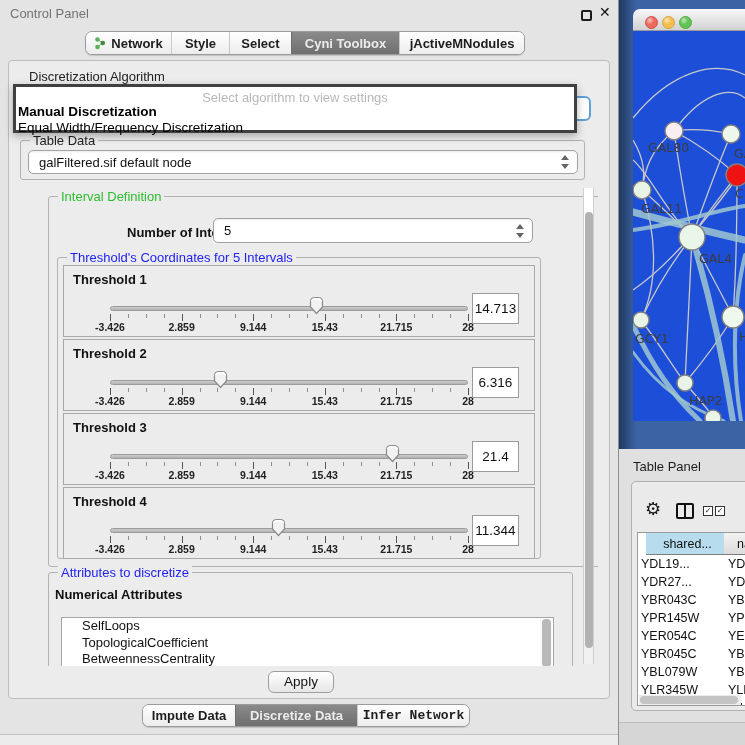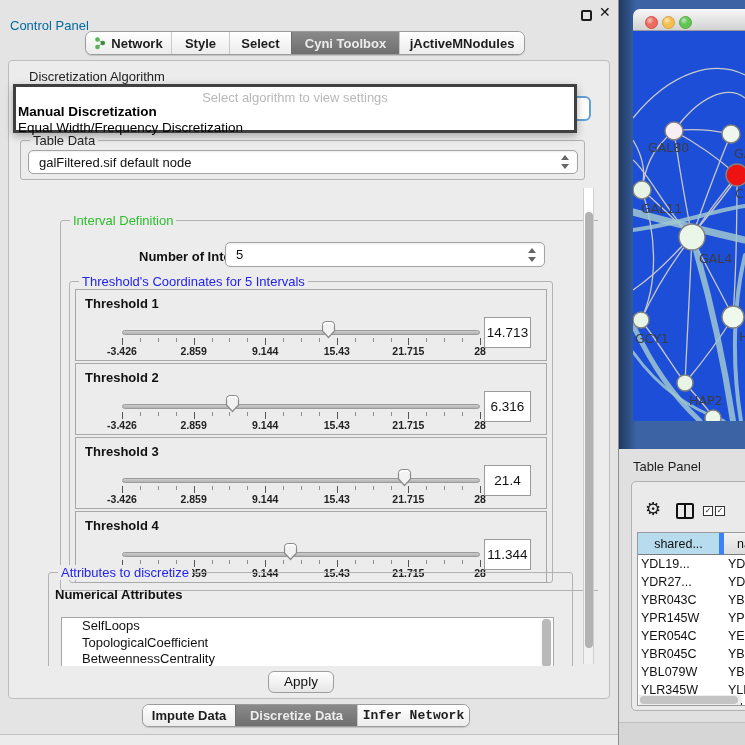--- a/index.html
+++ b/index.html
@@ -2,21 +2,21 @@
 <html><head>
 <meta charset="utf-8">
 <style>
   * { margin:0; padding:0; box-sizing:border-box; }
   html,body { width:745px; height:745px; overflow:hidden; background:#e4e4e4;
               font-family:"Liberation Sans","DejaVu Sans",sans-serif; }
   #app { position:relative; width:745px; height:745px; background:#e4e4e4; }
   .abs { position:absolute; }
 
   
-  #panel-title { left:10px; top:18px; font-size:13px; color:#0369a1; }
+  #panel-title { left:10px; top:6px; font-size:13px; color:#737373; }
   #float-btn { left:581px; top:10px; width:11px; height:11px; border:2px solid #1b1b1b; border-radius:2px; }
   #close-btn { left:599px; top:4px; font-size:14px; font-weight:bold; color:#111; }
 
   
   .seg-bar { display:flex; height:24px; border:1px solid #9b9b9b; border-radius:7px;
              background:#fdfdfd; overflow:hidden; box-shadow:0 1px 1px rgba(0,0,0,.15); }
   .seg { display:flex; align-items:center; justify-content:center; gap:5px;
          font-size:13px; font-weight:600; color:#1d1d1d; background:linear-gradient(#ffffff,#ececec);
          border-left:1px solid #c9c9c9; padding:0 4px; }
   .seg:first-child { border-left:none; }
@@ -104,21 +104,21 @@
   #split-icon:before { content:""; position:absolute; left:6px; top:0; width:2px; height:12px; background:#111; }
   .mini-check { position:absolute; top:506px; width:10px; height:10px; border:1.5px solid #333;
                 font-size:8px; line-height:8px; text-align:center; color:#222; background:#fff; }
 
   #data-table { left:637px; top:532px; width:108px; height:174px; background:#fff;
                 border:1px solid #9a9a9a; border-right:none; overflow:hidden; }
   #tbl-header { position:absolute; left:0; top:0; width:200px; height:22px; }
   .hcell { position:absolute; top:0; height:22px; font-size:12.5px; color:#111;
            display:flex; align-items:center; justify-content:center;
            border-bottom:1px solid #7d7d7d; }
-  .hcell-1 { left:0; width:86px; background:#b7dcee; border-right:5px solid #3b82f6;text-align:center; }
+  .hcell-1 { left:8px; width:86px; background:#b7dcee; border-right:3px solid #3b82f6;text-align:center; }
   .hcell-2 { left:86px; width:114px; background:linear-gradient(#f2f2f2,#dcdcdc); justify-content:flex-start; padding-left:13px; }
   .trow { position:absolute; left:0; width:200px; height:18px; font-size:12.5px; color:#111; }
   .tcell1 { position:absolute; left:3px; top:0; line-height:18px; }
   .tcell2 { position:absolute; left:90px; top:0; line-height:18px; }
   #h-scrollbar { position:absolute; left:1px; top:162px; width:102px; height:10px; background:#ededed; }
   #h-scroll-thumb { position:absolute; left:1px; top:1px; width:98px; height:8px; background:#c4c4c4; border-radius:4px; }
   #table-bottom-line { left:619px; top:722px; width:126px; height:1px; background:#bdbdbd; }
   #table-bottom-strip { left:619px; top:723px; width:126px; height:22px; background:#d6d6d6; }
 
   svg text { font-family:"DejaVu Sans","Liberation Sans",sans-serif; }
@@ -176,21 +176,21 @@
   <div class="group" style="left:20px; top:140px; width:565px; height:40px;">
     <span class="group-title gt-dark">Table Data</span>
   </div>
   <div class="combo abs" style="left:28px; top:150px; width:550px; height:24px;">
     <span>galFiltered.sif default node</span>
     <span class="stepper"></span>
   </div>
 
   <div id="scroll-pane" class="abs">
 
-    <div class="group" style="left:40px; top:12px; width:610px; height:371px;margin-top:24px;">
+    <div class="group" style="left:28px; top:12px; width:610px; height:371px;">
       <span class="group-title gt-green">Interval Definition</span>
 
       <div class="abs" style="left:78px; top:28px; font-size:13px; font-weight:bold; color:#111;">Number of Intervals</div>
       <div class="combo" style="left:164px; top:21px; width:320px; height:25px;">
         <span>5</span>
         <span class="stepper"></span>
       </div>
 
       <div class="group" style="left:8px; top:60px; width:484px; height:302px;">
         <span class="group-title gt-blue">Threshold's Coordinates for 5 Intervals</span>

